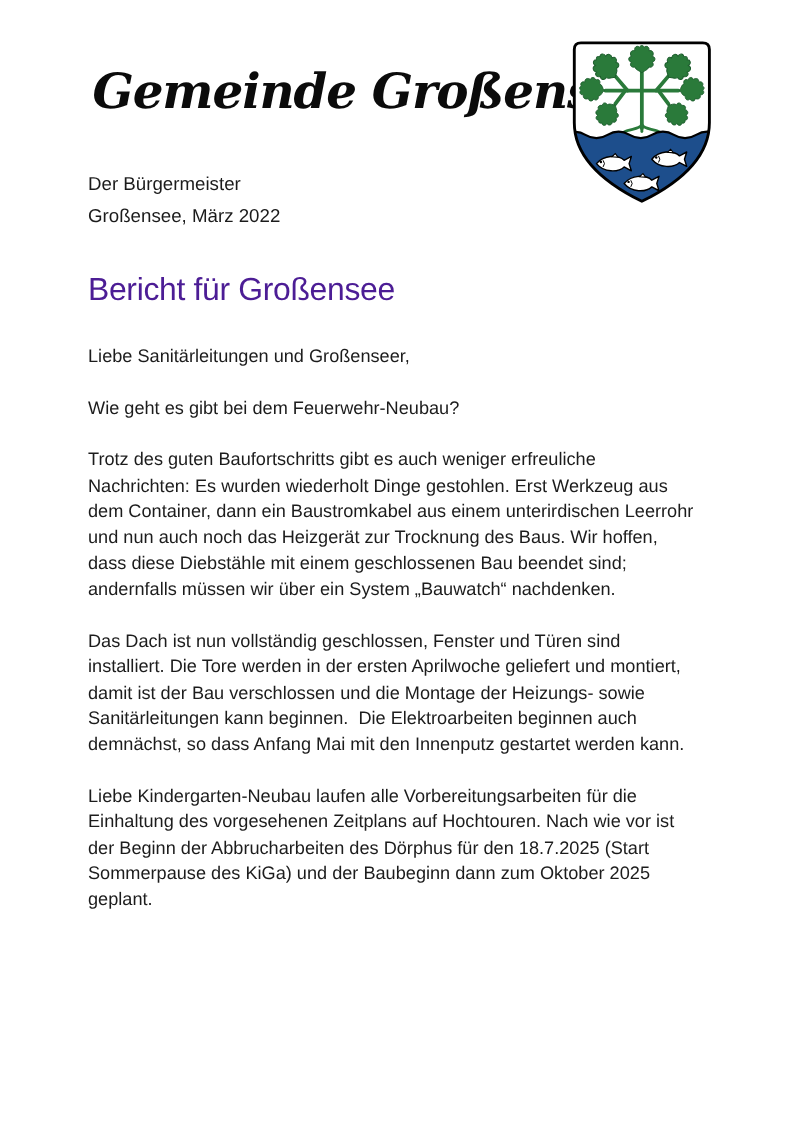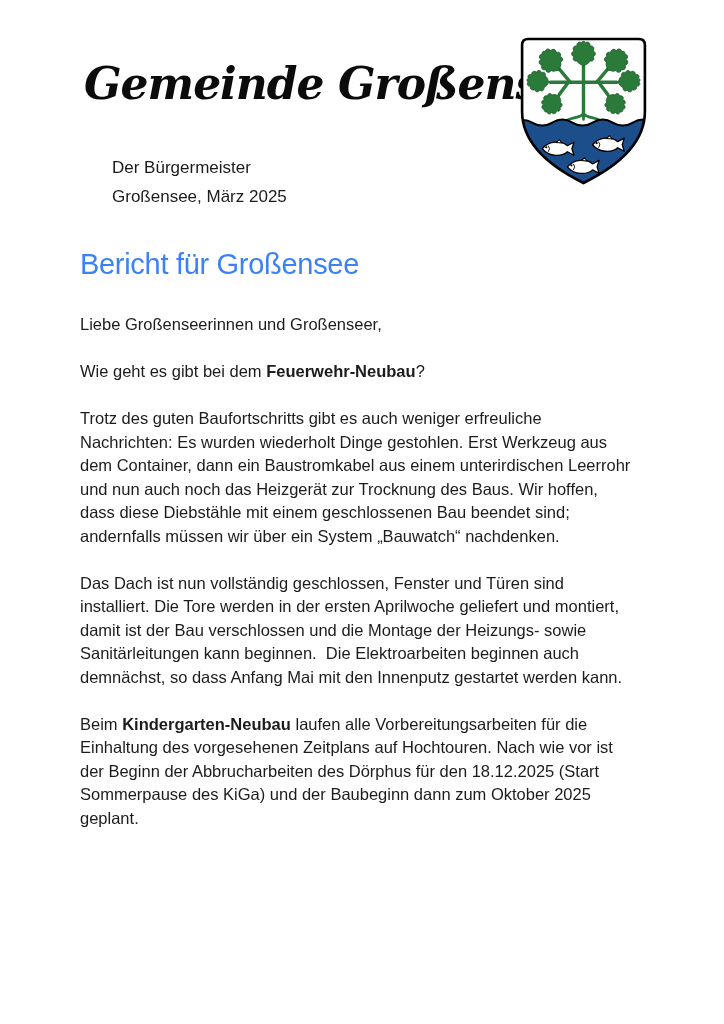--- a/index.html
+++ b/index.html
@@ -29,47 +29,46 @@
     left: 518px;
     top: 36px;
   }
   .sender {
     position: absolute;
     left: 80px;
     top: 153px;
     font-size: 17px;
     line-height: 29px;
     color: #1b1b1b;
-    margin-left: 32px;
   }
   .doc-title {
     position: absolute;
     left: 80px;
     top: 248px;
     margin: 0;
     font-size: 29px;
     font-weight: 400;
     letter-spacing: -0.3px;
-    color: #3b82f6;
+    color: #4c1d95;
     white-space: nowrap;
   }
   .body-text {
     position: absolute;
     left: 80px;
     top: 313px;
     width: 596px;
     font-size: 16.5px;
     line-height: 23.5px;
     color: #1c1c1c;
   }
   .body-text p {
     margin: 0 0 23.5px 0;
     white-space: pre-wrap;
   }
-  .body-text strong { font-weight: 700; }
+  .body-text strong { font-weight: 400; }
 </style>
 </head>
 <body>
 
 <div class="page">
 
   <div class="brand-title">Gemeinde Großensee</div>
 
   <svg class="crest" width="131" height="151" viewBox="0 0 130 150" xmlns="http://www.w3.org/2000/svg">
     <defs>
@@ -117,39 +116,39 @@
         <use href="#fish" transform="translate(90,108)"></use>
         <use href="#fish" transform="translate(65,130)"></use>
       </g>
     </g>
 
     <path d="M10,3 H120 Q126,3 126,9 V75 Q126,116 65,146 Q4,116 4,75 V9 Q4,3 10,3 Z" fill="none" stroke="#000000" stroke-width="2.6"></path>
   </svg>
 
   <div class="sender">
     <div>Der Bürgermeister</div>
-    <div>Großensee, März 2025</div>
+    <div>Großensee, März 2022</div>
   </div>
 
   <h1 class="doc-title">Bericht für Großensee</h1>
 
   <div class="body-text">
-    <p>Liebe Großenseerinnen und Großenseer,</p>
+    <p>Liebe Sanitärleitungen und Großenseer,</p>
     <p><span>Wie geht es gibt bei dem </span><strong>Feuerwehr-Neubau</strong><span>?</span></p>
     <p>Trotz des guten Baufortschritts gibt es auch weniger erfreuliche
 Nachrichten: Es wurden wiederholt Dinge gestohlen. Erst Werkzeug aus
 dem Container, dann ein Baustromkabel aus einem unterirdischen Leerrohr
 und nun auch noch das Heizgerät zur Trocknung des Baus. Wir hoffen,
 dass diese Diebstähle mit einem geschlossenen Bau beendet sind;
 andernfalls müssen wir über ein System „Bauwatch“ nachdenken.</p>
     <p>Das Dach ist nun vollständig geschlossen, Fenster und Türen sind
 installiert. Die Tore werden in der ersten Aprilwoche geliefert und montiert,
 damit ist der Bau verschlossen und die Montage der Heizungs- sowie
 Sanitärleitungen kann beginnen.  Die Elektroarbeiten beginnen auch
 demnächst, so dass Anfang Mai mit den Innenputz gestartet werden kann.</p>
-    <p><span>Beim </span><strong>Kindergarten-Neubau</strong><span> laufen alle Vorbereitungsarbeiten für die
+    <p><span>Liebe </span><strong>Kindergarten-Neubau</strong><span> laufen alle Vorbereitungsarbeiten für die
 Einhaltung des vorgesehenen Zeitplans auf Hochtouren. Nach wie vor ist
-der Beginn der Abbrucharbeiten des Dörphus für den 18.12.2025 (Start
+der Beginn der Abbrucharbeiten des Dörphus für den 18.7.2025 (Start
 Sommerpause des KiGa) und der Baubeginn dann zum Oktober 2025
 geplant.</span></p>
   </div>
 
 </div>
 
 </body></html>

